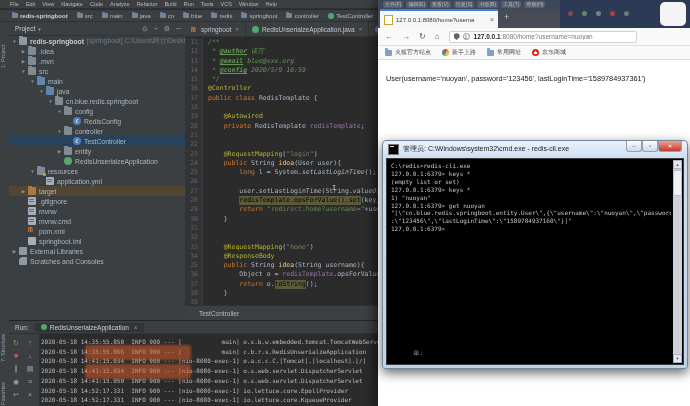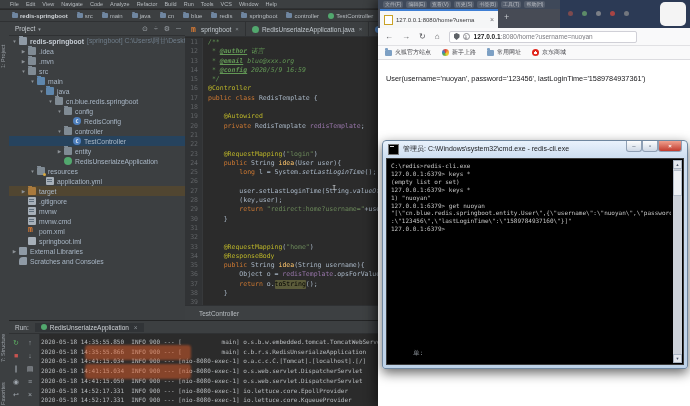--- a/index.html
+++ b/index.html
@@ -371,21 +371,21 @@
           <div class="cl"><span class="ln">18</span></div>
           <div class="cl"><span class="ln">19</span><span class="pl">    </span><span class="ann">@Autowired</span></div>
           <div class="cl"><span class="ln">20</span><span class="pl">    </span><span class="kw">private </span><span class="pl">RedisTemplate </span><span class="fld">redisTemplate</span><span class="pl">;</span></div>
           <div class="cl"><span class="ln">21</span></div>
           <div class="cl"><span class="ln">22</span></div>
           <div class="cl"><span class="ln">23</span><span class="pl">    </span><span class="ann">@RequestMapping</span><span class="pl">(</span><span class="str">"login"</span><span class="pl">)</span></div>
           <div class="cl"><span class="ln">24</span><span class="pl">    </span><span class="kw">public </span><span class="pl">String </span><span class="mth">idea</span><span class="pl">(User user){</span></div>
           <div class="cl"><span class="ln">25</span><span class="pl">        </span><span class="kw">long </span><span class="pl">l = System.</span><span class="itl">setLastLoginTime</span><span class="pl">();</span></div>
           <div class="cl"><span class="ln">26</span></div>
           <div class="cl"><span class="ln">27</span><span class="pl">        user.setLastLoginTime(String.</span><span class="itl">valueOf</span><span class="pl">(l));</span></div>
-          <div class="cl"><span class="ln">28</span><span class="pl">        </span><span class="pl">(key,user);</span></div>
+          <div class="cl"><span class="ln">28</span><span class="pl">        </span><span class="hl">redisTemplate.opsForValue().set</span><span class="pl">(key,user);</span></div>
           <div class="cl"><span class="ln">29</span><span class="pl">        </span><span class="kw">return </span><span class="str">"redirect:home?username="</span><span class="pl">+user.getUsername();</span></div>
           <div class="cl"><span class="ln">30</span><span class="pl">    }</span></div>
           <div class="cl"><span class="ln">31</span></div>
           <div class="cl"><span class="ln">32</span></div>
           <div class="cl"><span class="ln">33</span><span class="pl">    </span><span class="ann">@RequestMapping</span><span class="pl">(</span><span class="str">"home"</span><span class="pl">)</span></div>
           <div class="cl"><span class="ln">34</span><span class="pl">    </span><span class="ann">@ResponseBody</span></div>
           <div class="cl"><span class="ln">35</span><span class="pl">    </span><span class="kw">public </span><span class="pl">String </span><span class="mth">idea</span><span class="pl">(String username){</span></div>
           <div class="cl"><span class="ln">36</span><span class="pl">        Object o = </span><span class="fld">redisTemplate</span><span class="pl">.opsForValue().get(username);</span></div>
           <div class="cl"><span class="ln">37</span><span class="pl">        </span><span class="kw">return </span><span class="pl">o.</span><span class="hl">toString</span><span class="pl">();</span></div>
           <div class="cl"><span class="ln">38</span><span class="pl">    }</span></div>

